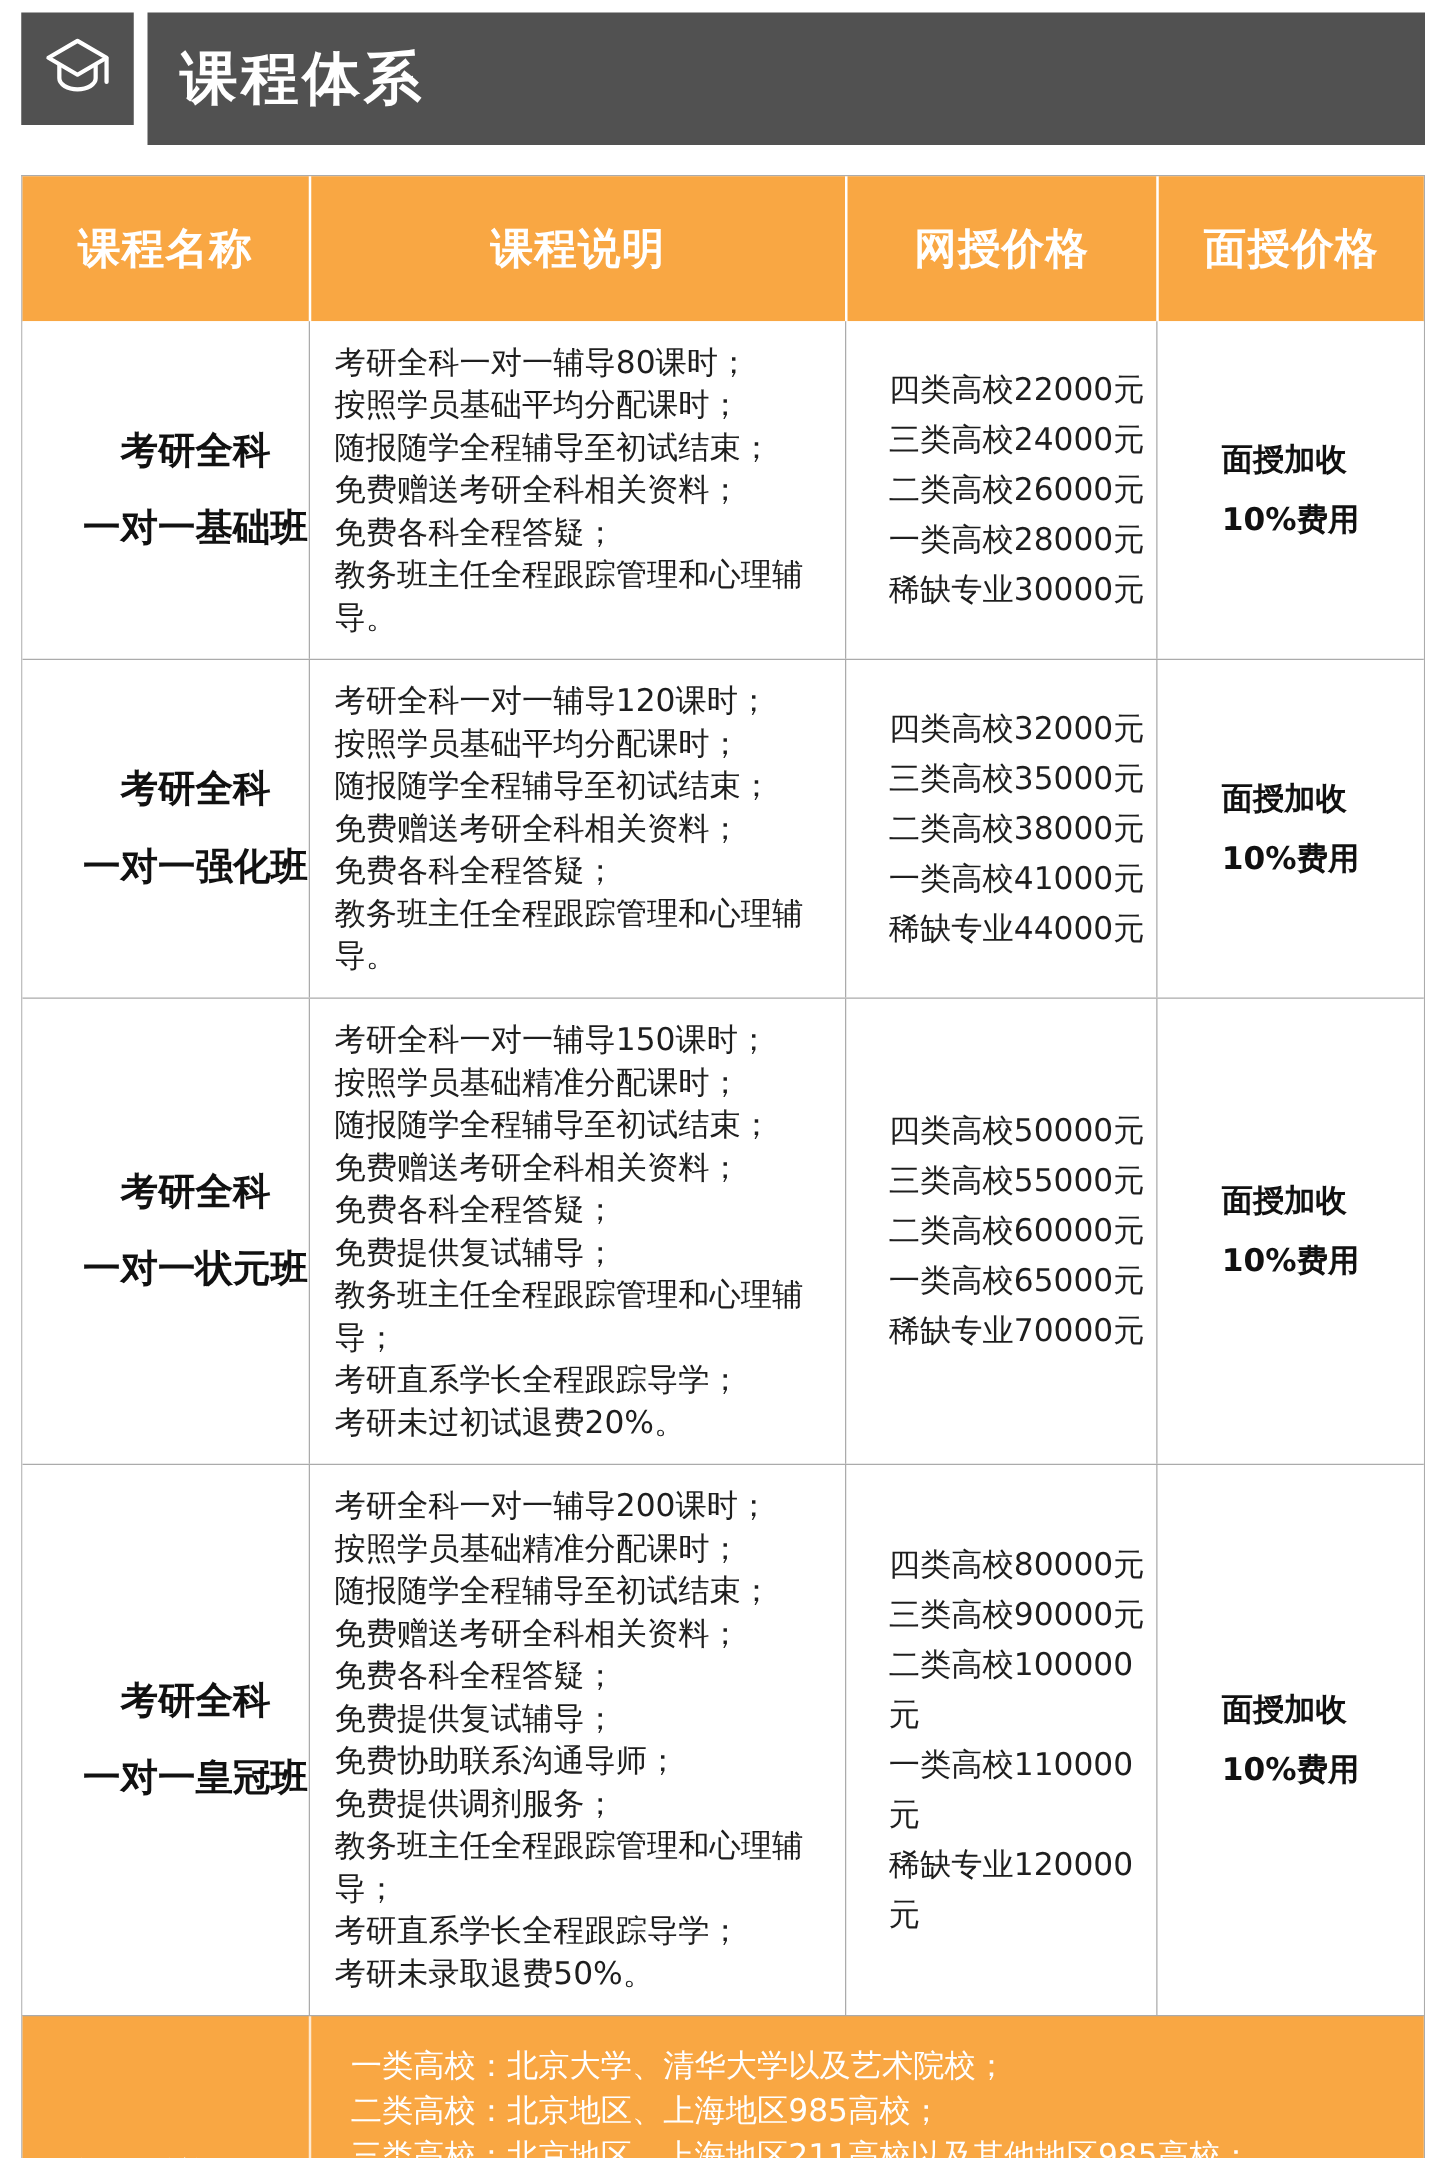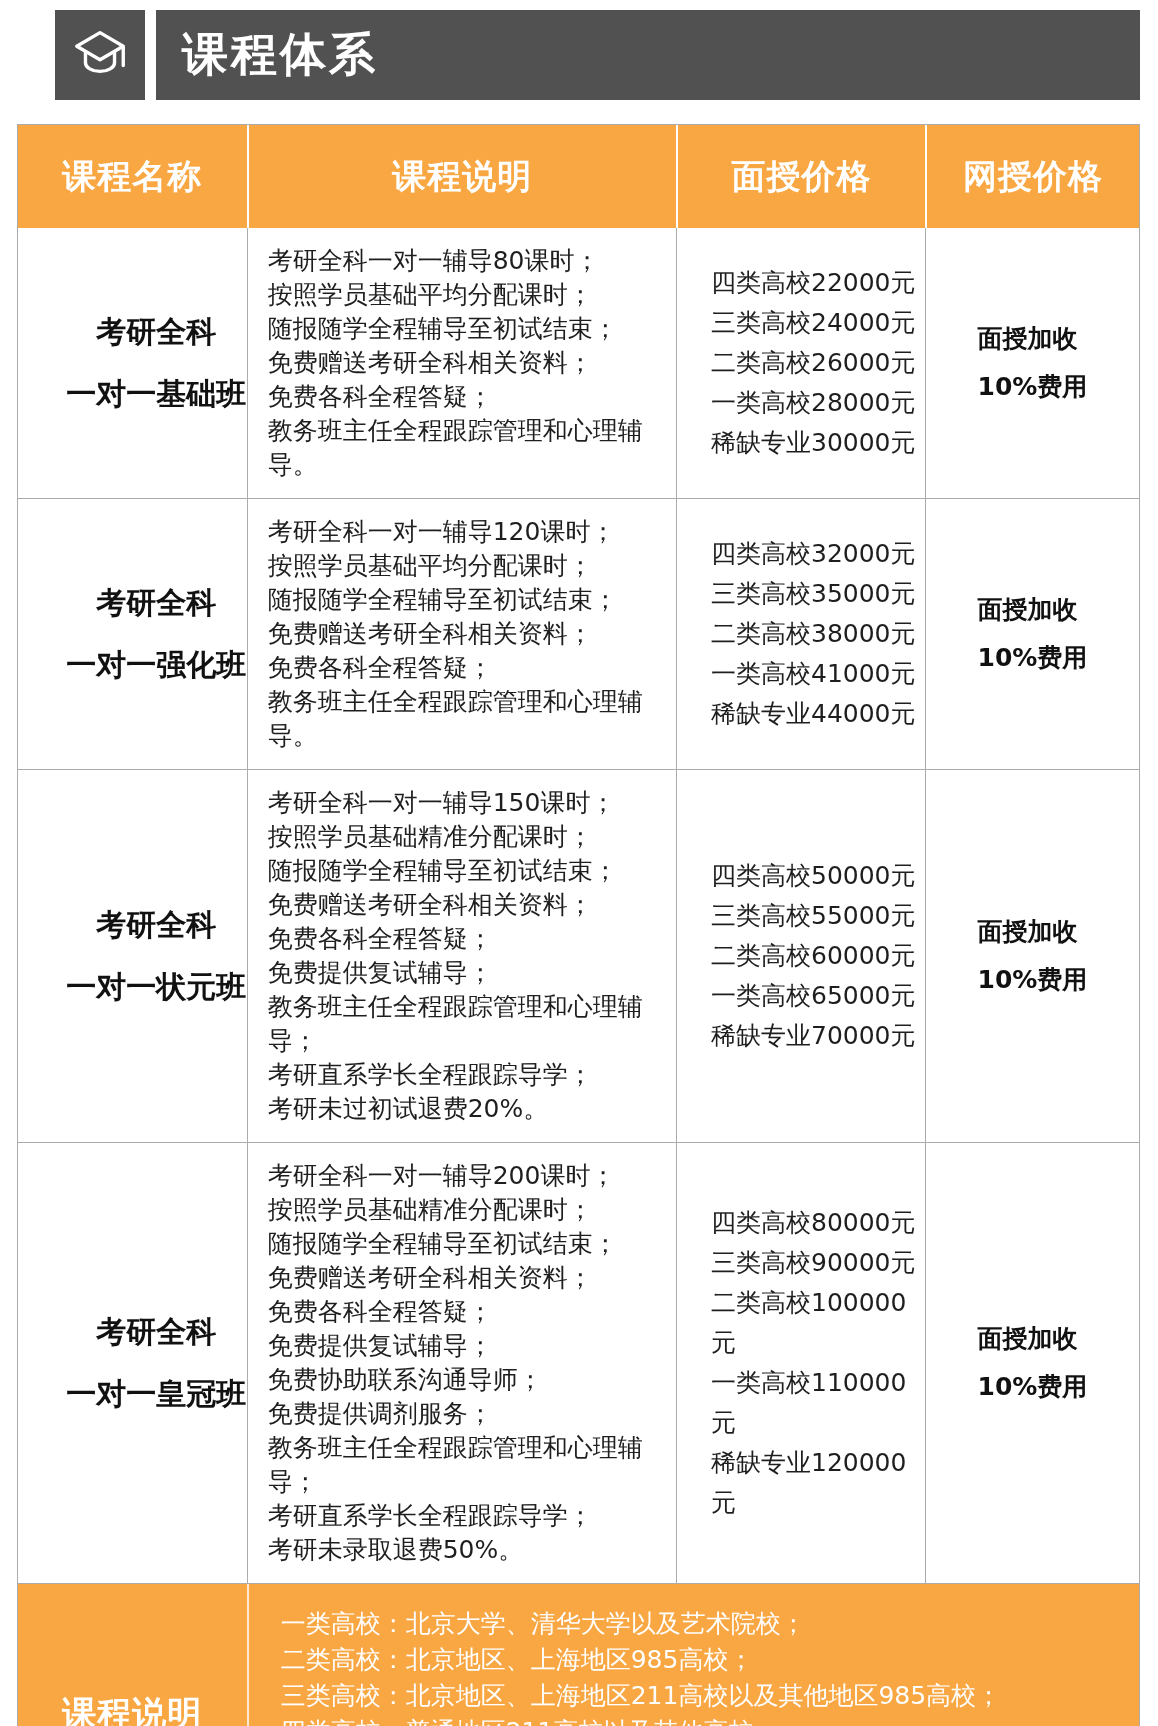--- a/index.html
+++ b/index.html
@@ -9,41 +9,41 @@
     font-family: "DejaVu Sans", "Liberation Sans", sans-serif;
     color: #1e1e1e;
   }
   .page {
     width: 1158px;
     min-height: 1726px;
     padding: 10px 18px 32px 17px;
     background: #ffffff;
   }
   
-  .page-header { display: flex; gap: 11px; height: 90px; margin-bottom: 24px; margin-left: 38px; }
+  .page-header { display: flex; gap: 11px; height: 106px; margin-bottom: 24px; }
   .icon-box {
     width: 90px; height: 90px; flex: 0 0 90px;
     background: #515151;
     display: flex; align-items: center; justify-content: center;
   }
   .title-bar {
     flex: 1; background: #515151;
     display: flex; align-items: center; padding-left: 26px;
   }
   .page-title {
     margin: 0; color: #ffffff;
     font-size: 46px; font-weight: bold; letter-spacing: 3px;
   }
   
   .course-table {
     border: 1px solid #ababab;
     border-bottom: 4px solid #232323;
   }
   .grid-row { display: grid; grid-template-columns: 20.4% 38.3% 22.2% 19.1%; }
-  .thead { background: #f9a743; height: 103px; }
+  .thead { background: #f9a743; height: 116px; }
   .th {
     display: flex; align-items: center; justify-content: center;
     color: #ffffff; font-size: 34px; font-weight: bold; letter-spacing: 1px;
   }
   .th + .th { border-left: 2px solid #ffffff; }
   .tr { border-top: 1px solid #ababab; background: #ffffff; }
   .tr.row-1, .tr.row-2 { min-height: 250px; }
   .tr.row-3 { min-height: 322px; }
   .tr.row-4 { min-height: 395px; }
   .thead + .tr { border-top: 0; }
@@ -99,22 +99,22 @@
     <div class="title-bar">
       <h1 class="page-title">课程体系</h1>
     </div>
   </header>
 
   <div class="course-table">
 
     <div class="grid-row thead">
       <div class="th">课程名称</div>
       <div class="th">课程说明</div>
+      <div class="th">网授价格</div>
       <div class="th">面授价格</div>
-      <div class="th">网授价格</div>
     </div>
 
     <div class="grid-row tr row-1">
       <div class="td name-cell">
         <div class="course-name">考研全科
 一对一基础班</div>
       </div>
       <div class="td desc-cell">
         <div class="course-desc">考研全科一对一辅导80课时；
 按照学员基础平均分配课时；

